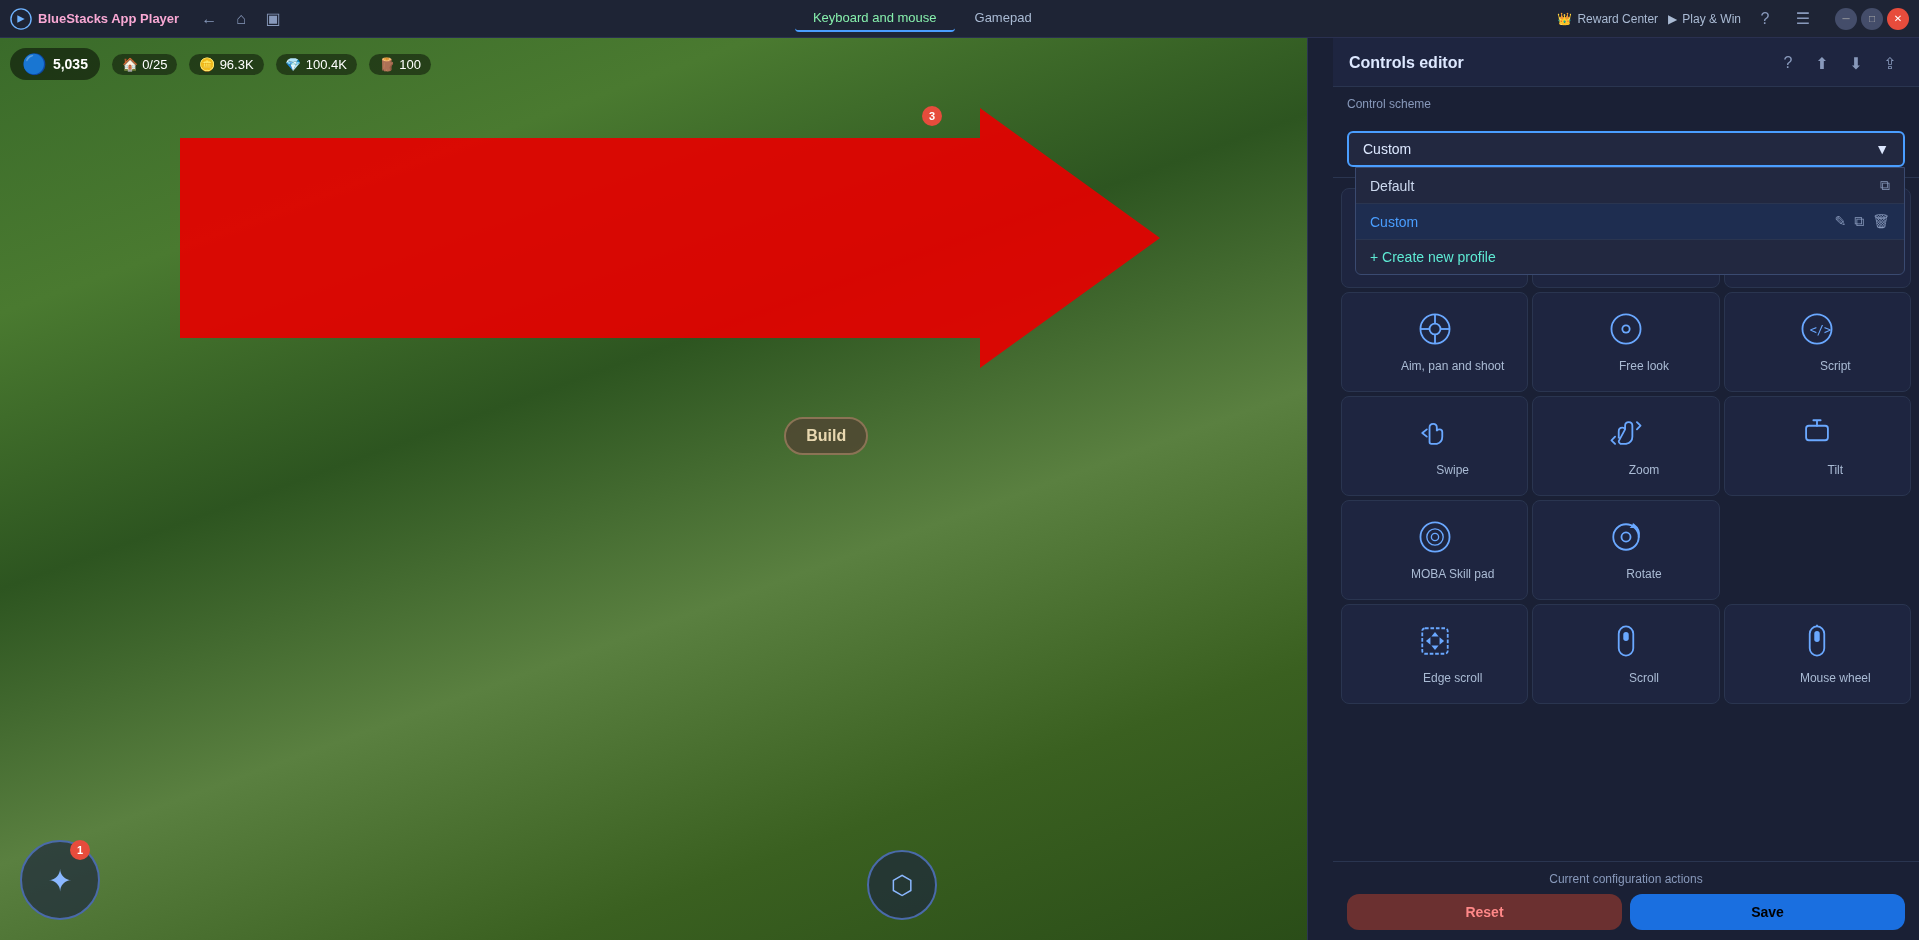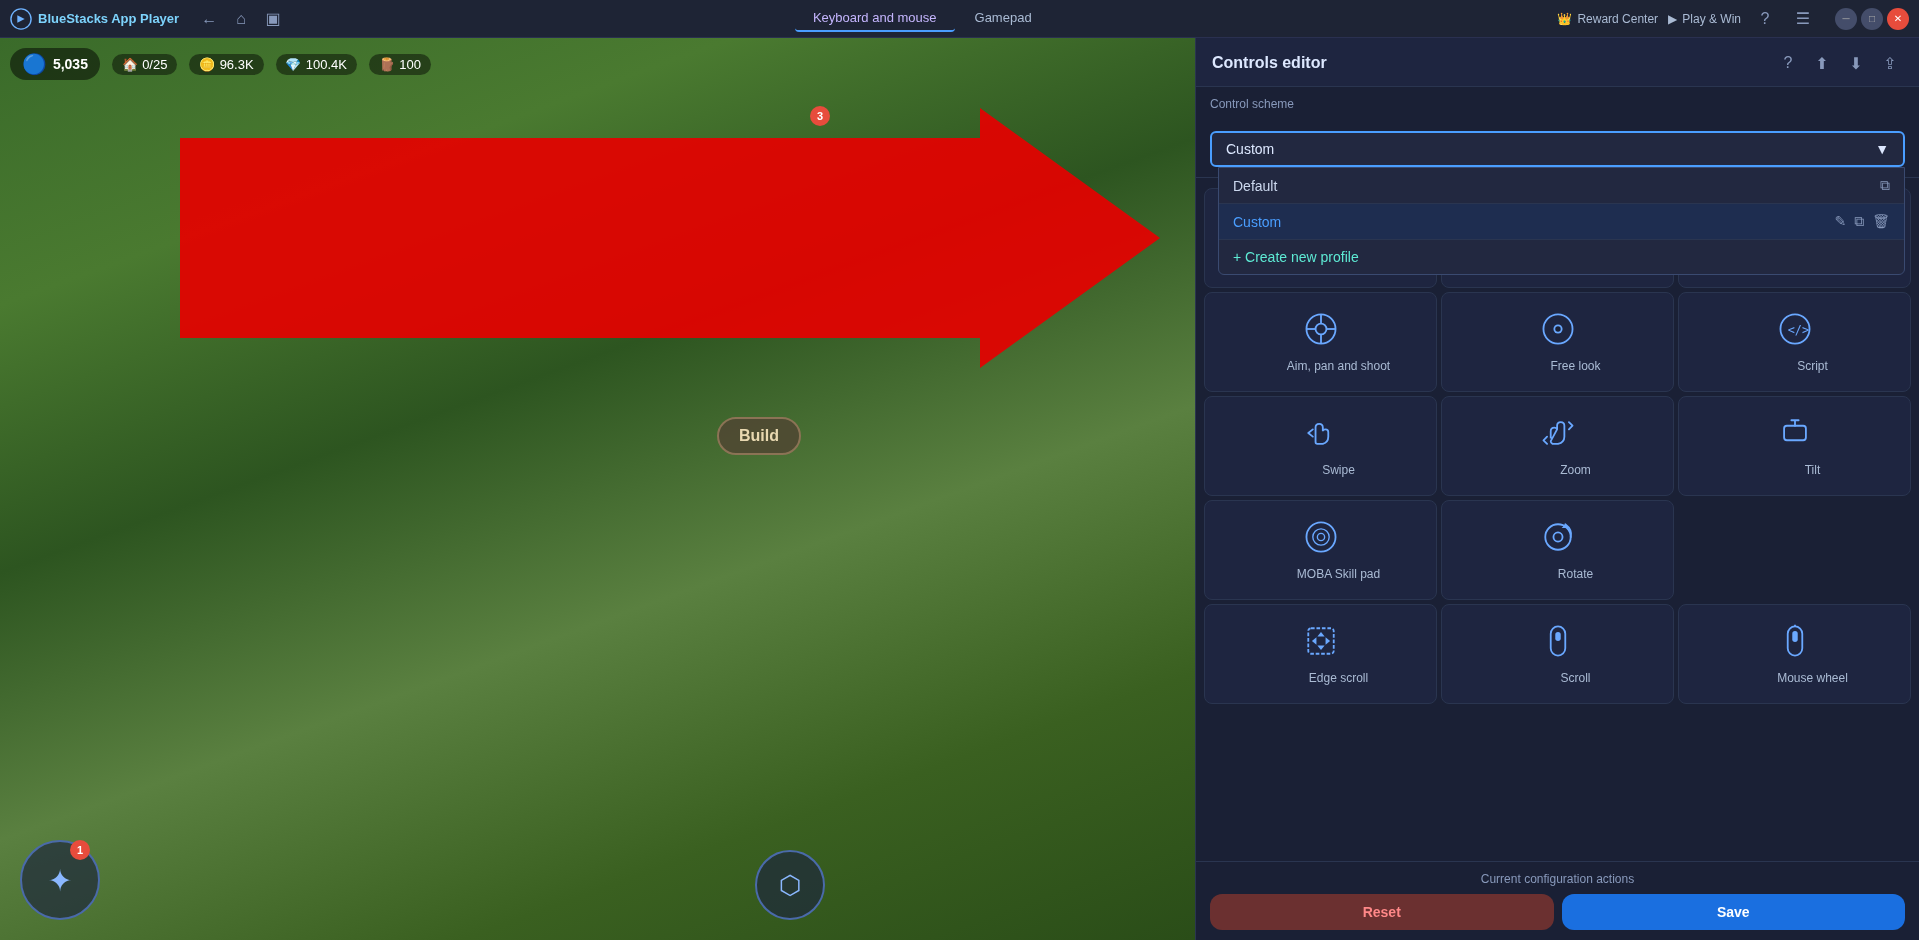--- a/index.html
+++ b/index.html
@@ -11,36 +11,36 @@
       background: #1e2435;
       display: flex;
       align-items: center;
       padding: 0 10px;
       gap: 8px;
       flex-shrink: 0;
       border-bottom: 1px solid #2a3050;
     }
     .top-bar-logo {
       display: flex; align-items: center; gap: 6px;
-      color: #7dd3fc; font-size: 13px; font-weight: 600;
+      color: #f9a8d4; font-size: 13px; font-weight: 600;
     }
     .top-bar-logo svg { width: 22px; height: 22px; }
     .top-bar-nav { display: flex; align-items: center; gap: 4px; margin-left: 8px; }
     .nav-btn {
       background: none; border: none; color: #8899bb; cursor: pointer;
       width: 28px; height: 28px; display: flex; align-items: center; justify-content: center;
       border-radius: 4px; font-size: 16px;
     }
     .top-bar-tabs { display: flex; align-items: center; gap: 2px; flex: 1; justify-content: center; }
     .tab-btn {
       padding: 5px 18px; border: none; background: none;
       color: #aabbd4; cursor: pointer; font-size: 13px; border-radius: 4px;
       border-bottom: 2px solid transparent;
     }
-    .tab-btn.active { color: #c4b5fd; border-bottom: 2px solid #4a9eff; }
+    .tab-btn.active { color: #86efac; border-bottom: 2px solid #4a9eff; }
     .top-bar-right { display: flex; align-items: center; gap: 10px; }
     .top-bar-right-item { display: flex; align-items: center; gap: 5px; color: #aabbd4; font-size: 12px; cursor: pointer; }
     .win-btns { display: flex; gap: 4px; margin-left: 8px; }
     .win-btn { width: 22px; height: 22px; border-radius: 50%; border: none; cursor: pointer; font-size: 10px; display: flex; align-items: center; justify-content: center; }
     .win-btn.min { background: #444d6a; color: #aaa; }
     .win-btn.max { background: #444d6a; color: #aaa; }
     .win-btn.close { background: #e74c3c; color: #fff; }
 
     
     .main-area {
@@ -83,26 +83,27 @@
     }
     .hud-badge {
       position: absolute;
       background: #e74c3c; color: #fff; border-radius: 50%;
       width: 20px; height: 20px; font-size: 11px; font-weight: bold;
       display: flex; align-items: center; justify-content: center;
     }
 
     
     .sidebar {
-      width: 724px;
+      width: 612px;
       background: #1a2035;
       display: flex;
       flex-direction: column;
       border-left: 1px solid #2a3550;
       flex-shrink: 0;
+      padding-left: 25px;
     }
     .sidebar-header {
       padding: 12px 16px 10px;
       background: #1e2540;
       border-bottom: 1px solid #2a3550;
       display: flex; align-items: center; justify-content: space-between;
     }
     .sidebar-title { color: #dde8ff; font-size: 16px; font-weight: 600; }
     .sidebar-header-icons { display: flex; gap: 8px; }
     .sidebar-icon-btn { background: none; border: none; color: #8899bb; cursor: pointer; font-size: 16px; width: 26px; height: 26px; display: flex; align-items: center; justify-content: center; }
@@ -172,21 +173,21 @@
       background: #1a2035;
       border-top: 1px solid #2a3550;
     }
     .footer-config-label { color: #8899bb; font-size: 12px; text-align: center; margin-bottom: 8px; }
     .footer-buttons { display: flex; gap: 8px; }
     .footer-btn {
       flex: 1; padding: 10px; border: none; border-radius: 12px;
       font-size: 14px; font-weight: 600; cursor: pointer;
     }
     .btn-reset { background: #6b3030; color: #ff8888; }
-    .btn-save { background: #1a6fe0; color: #ffffff; }
+    .btn-save { background: #1a6fe0; color: #000000; }
   </style>
 </head>
 <body>
 
 <div class="top-bar">
   <div class="top-bar-logo">
     <svg viewBox="0 0 24 24" fill="none">
       <circle cx="12" cy="12" r="11" stroke="#6fb3ff" stroke-width="1.5"></circle>
       <path d="M8 8l8 4-8 4V8z" fill="#6fb3ff"></path>
     </svg>

